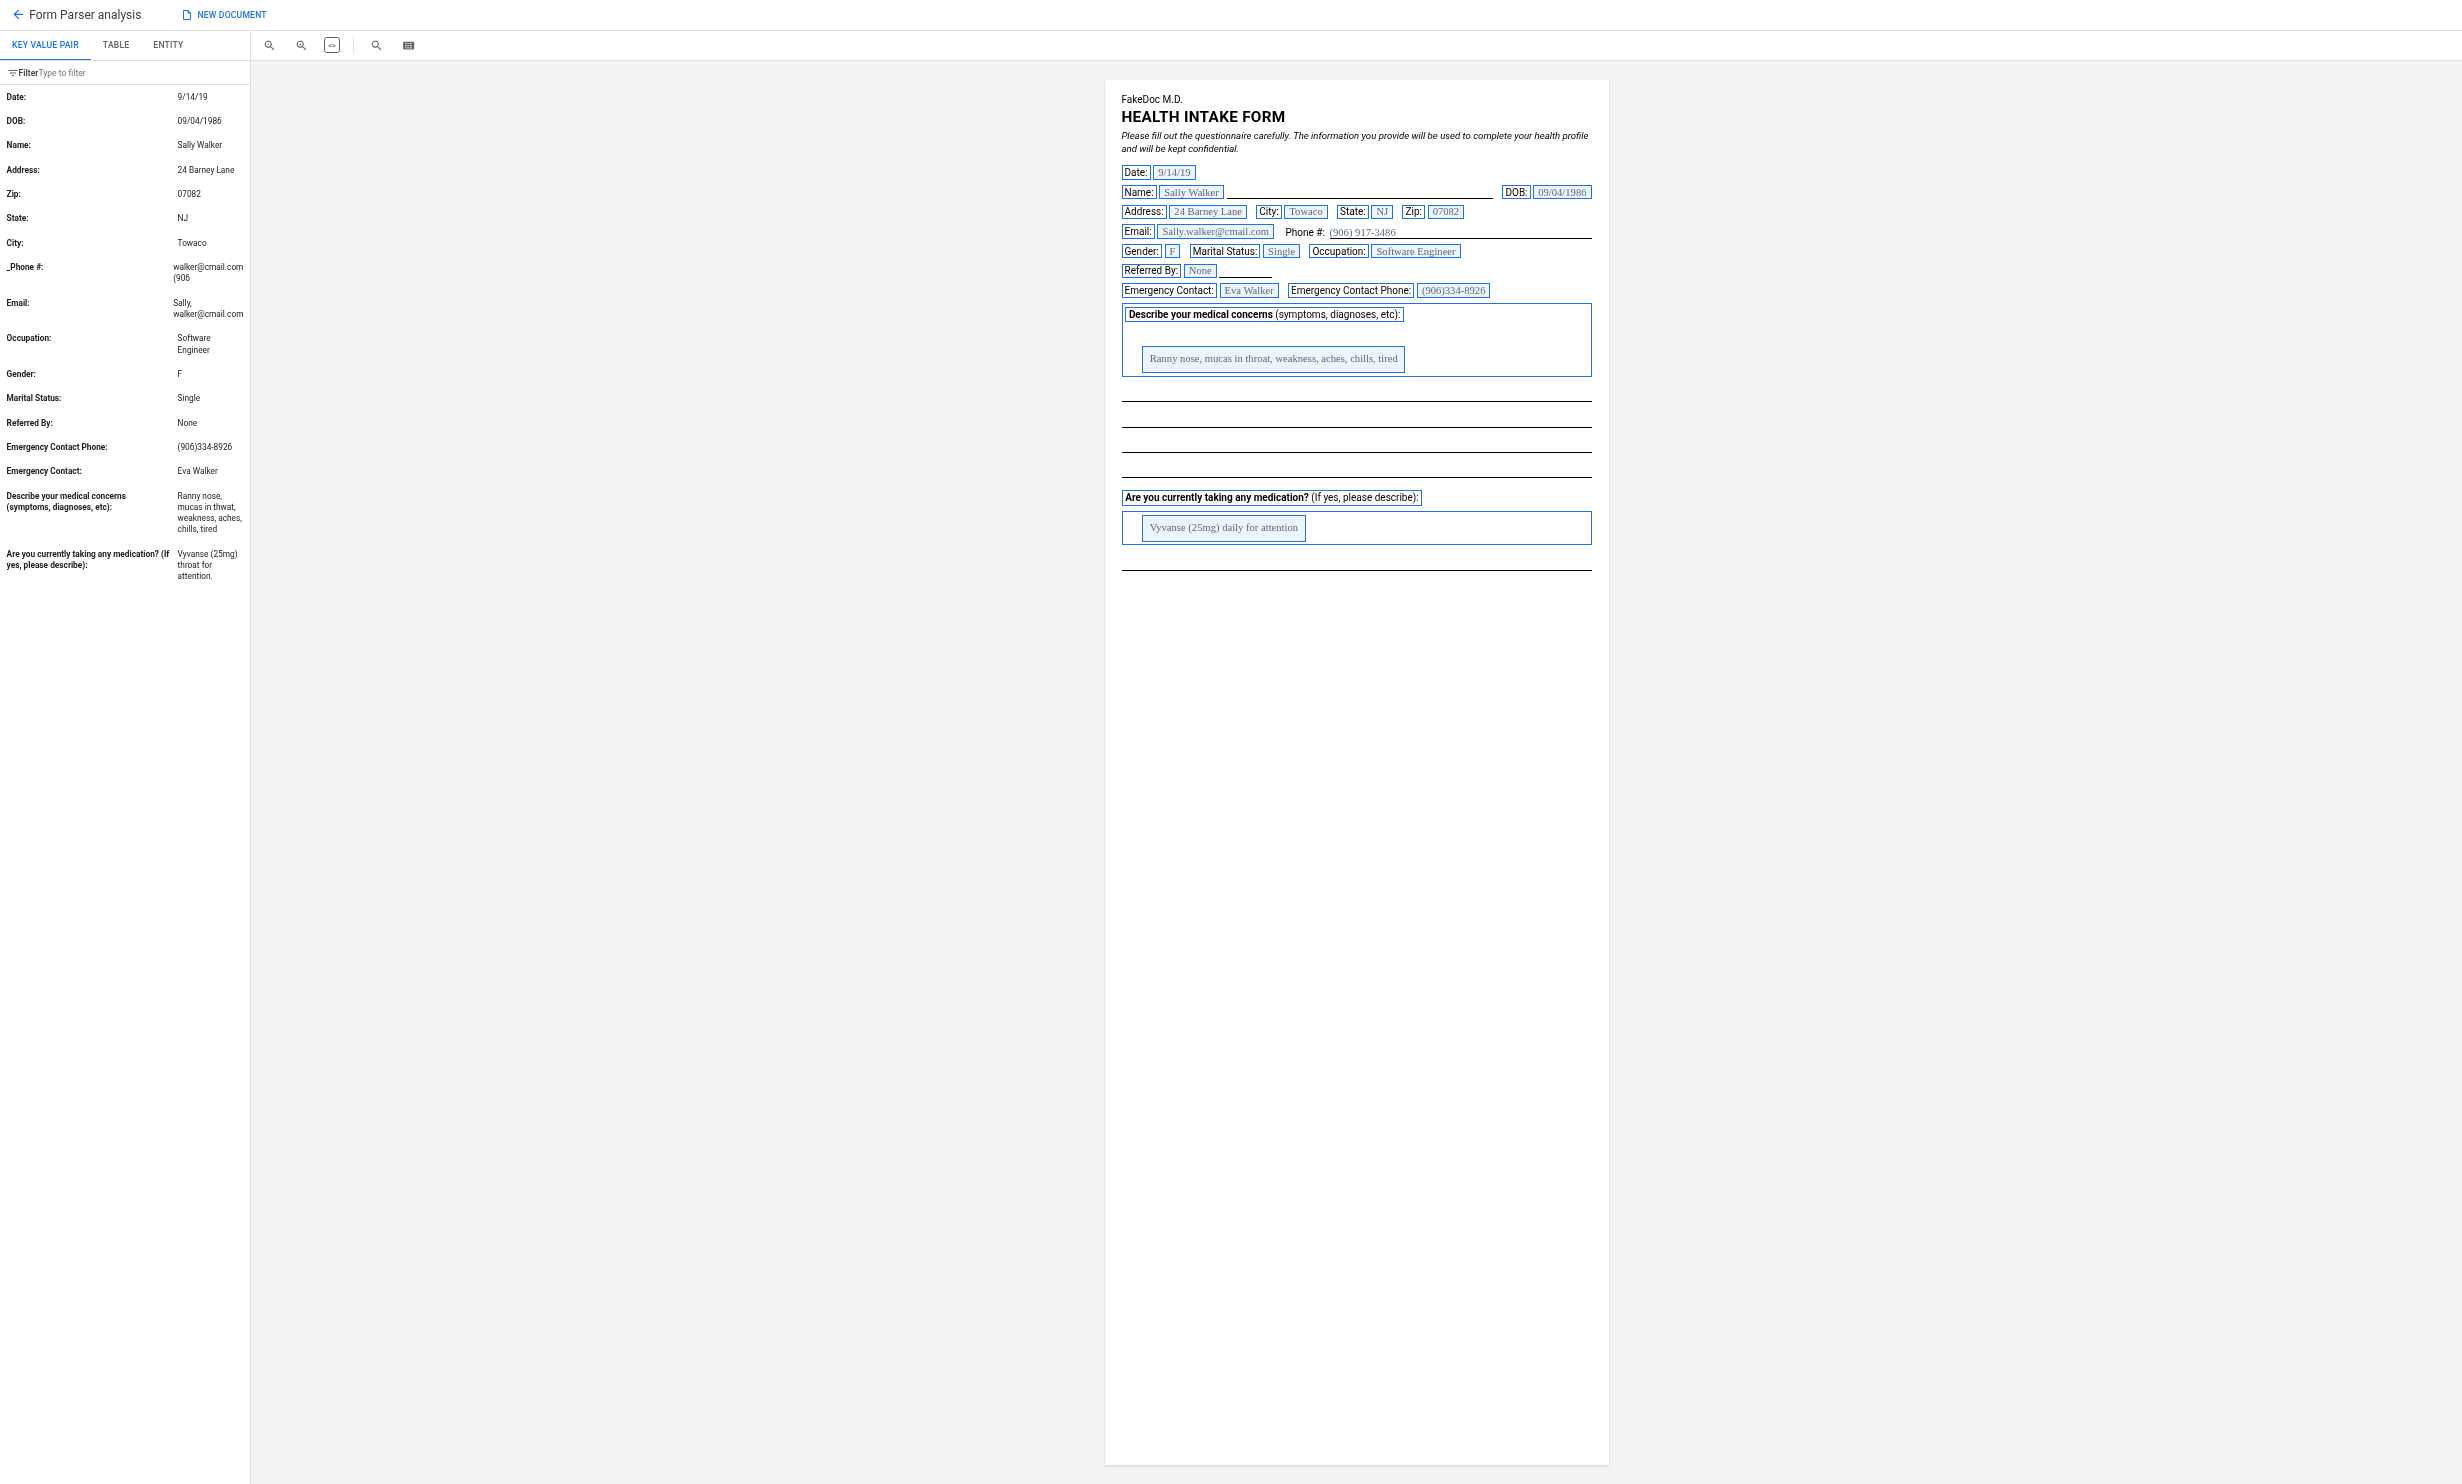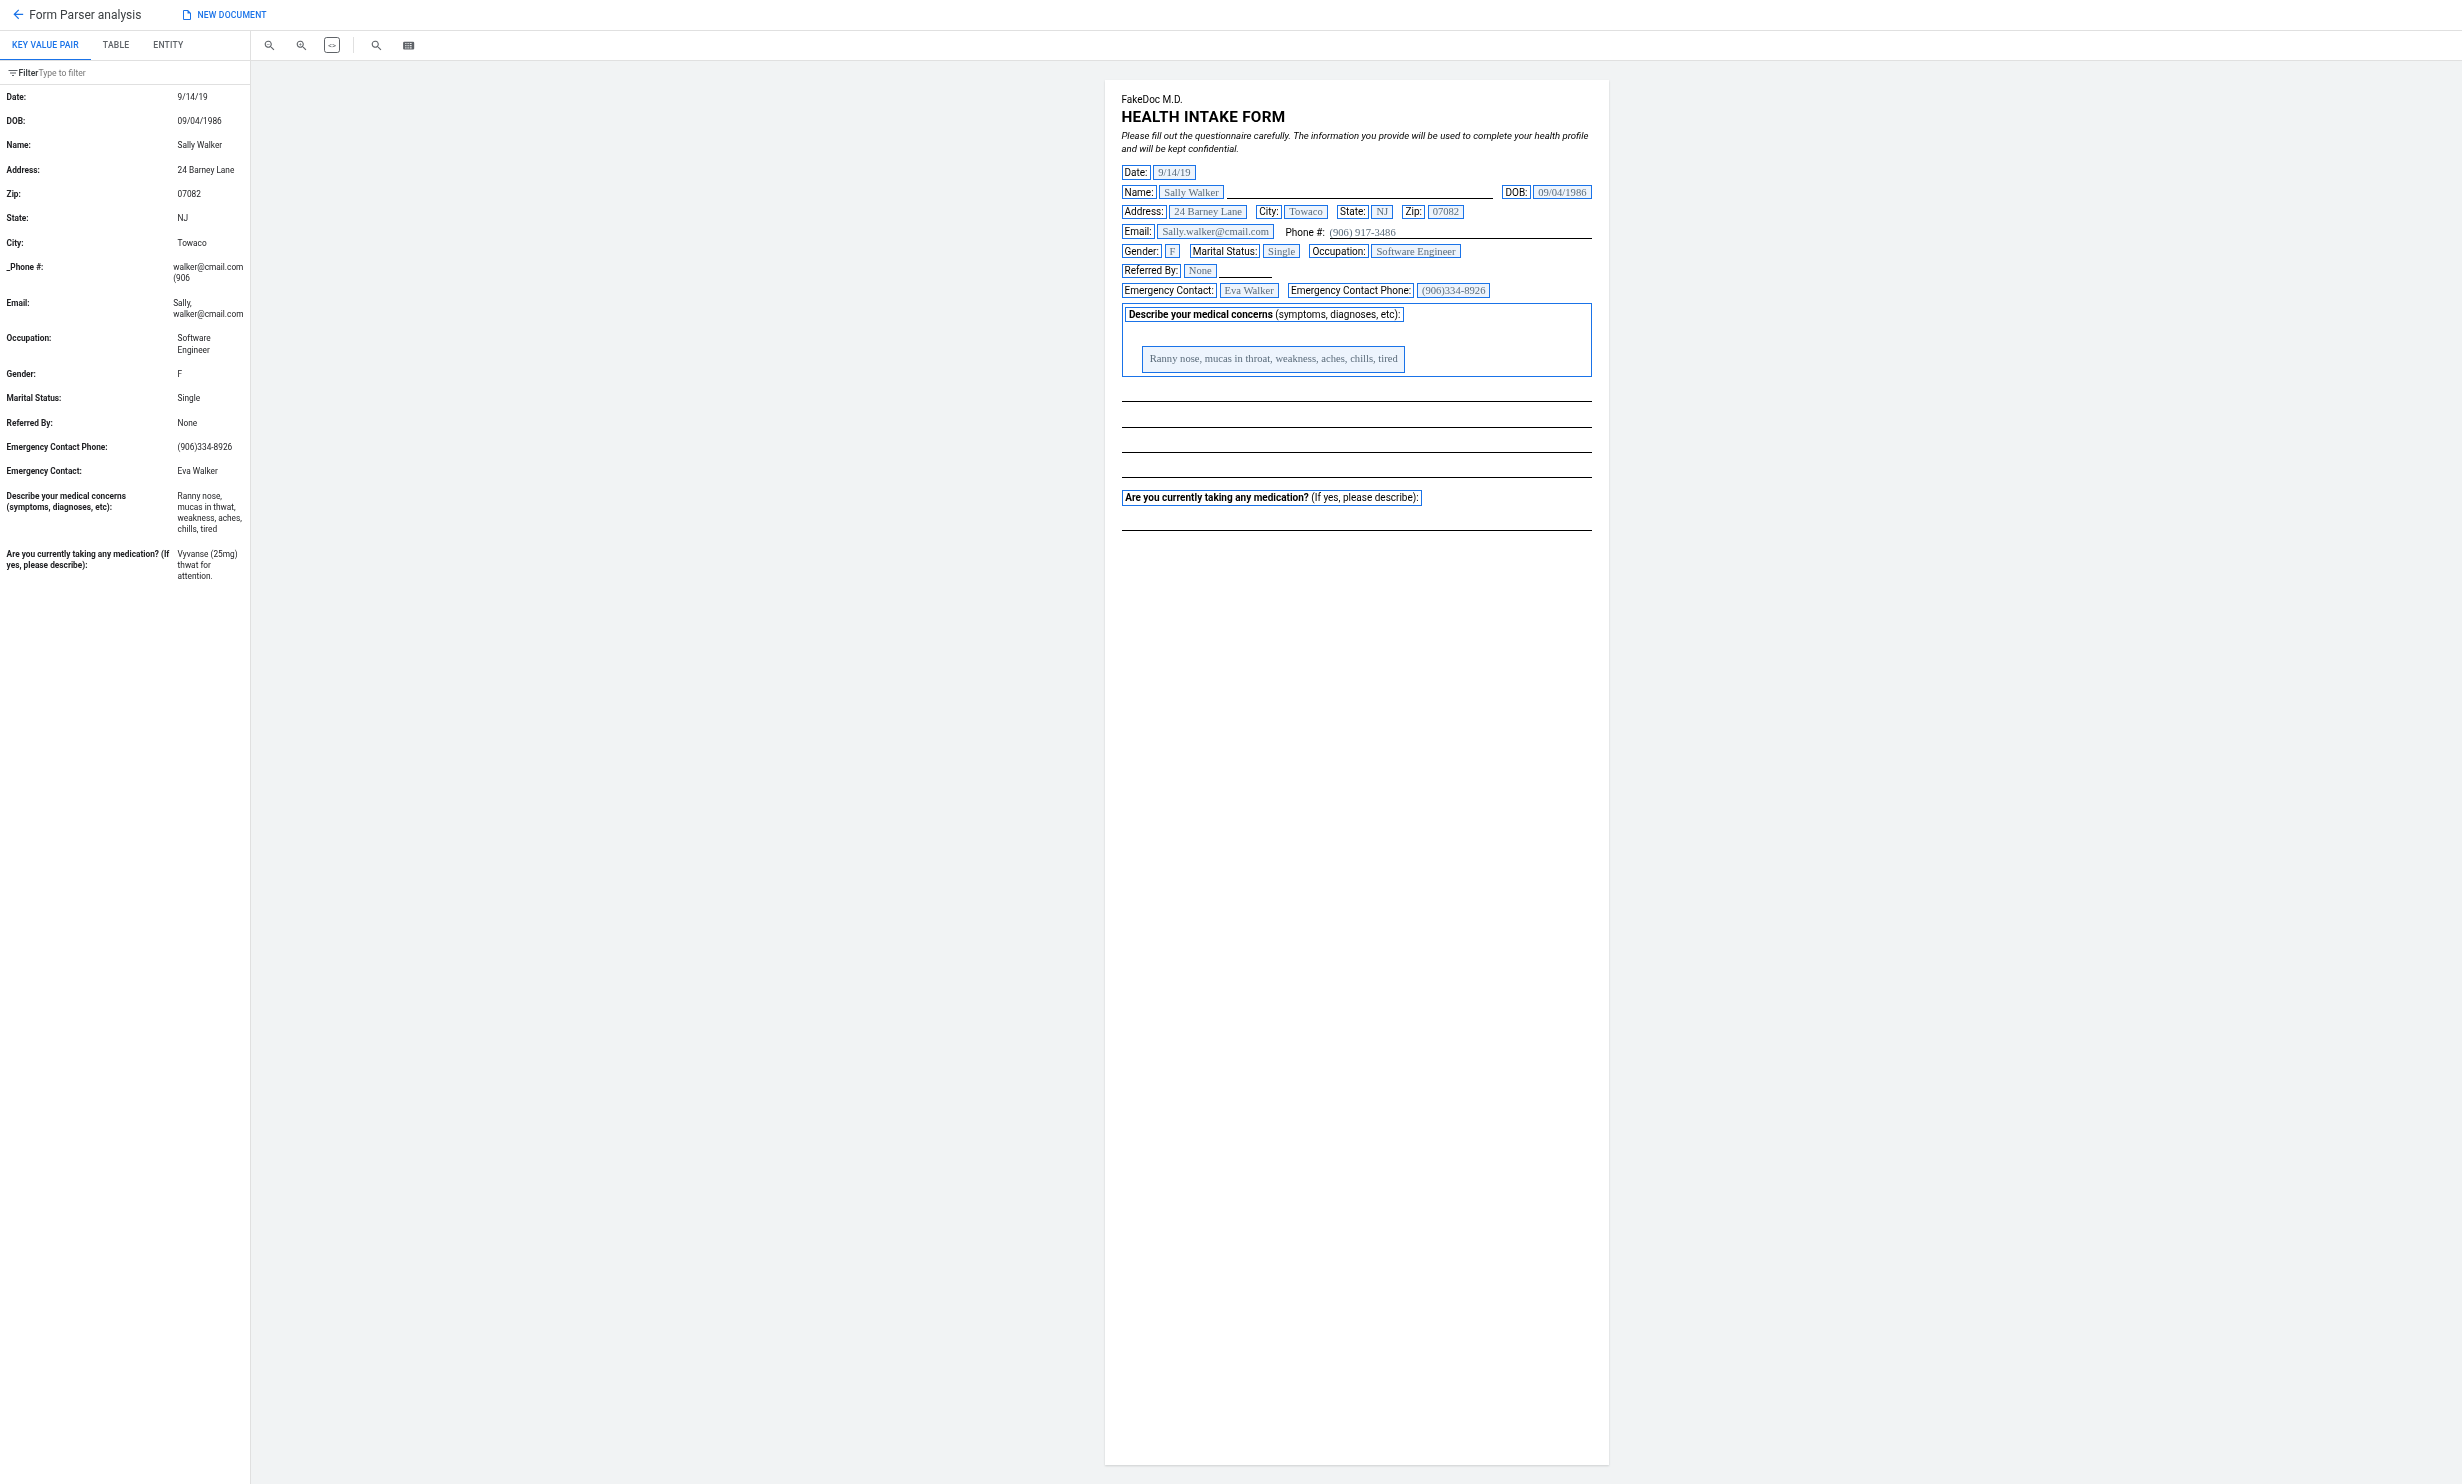--- a/index.html
+++ b/index.html
@@ -140,21 +140,21 @@
           <div class="kvrow">
             <div class="k">Emergency Contact:</div>
             <div class="v">Eva Walker</div>
           </div>
           <div class="kvrow">
             <div class="k">Describe your medical concerns (symptoms, diagnoses, etc):</div>
             <div class="v">Ranny nose, mucas in thwat, weakness, aches, chills, tired</div>
           </div>
           <div class="kvrow">
             <div class="k">Are you currently taking any medication? (If yes, please describe):</div>
-            <div class="v">Vyvanse (25mg) thwat for attention.</div>
+            <div class="v">Vyvanse (25mg) throat for attention.</div>
           </div>
         </div>
     </div>
 
     <div class="viewer">
       <div class="vtools">
         <div class="tool">
             <svg viewBox="0 0 24 24">
               <path fill="currentColor" d="M15.5 14h-.8l-.3-.3a6.5 6.5 0 1 0-.7.7l.3.3v.8l5 5 1.5-1.5-5-5zM9.5 14A4.5 4.5 0 1 1 14 9.5 4.5 4.5 0 0 1 9.5 14zM7 9h5v1H7z"></path>
             </svg>
@@ -266,20 +266,23 @@
           <div class="blank-box">
             <span class="section-lab" style="margin-top:0"><b>Describe your medical concerns</b><span> (symptoms, diagnoses, etc):</span></span>
             <div class="freeform">Ranny nose, mucas in throat, weakness, aches, chills, tired</div>
           </div>
           <div class="uline"></div>
           <div class="uline"></div>
           <div class="uline"></div>
           <div class="uline"></div>
 
           <span class="section-lab"><b>Are you currently taking any medication?</b><span> (If yes, please describe):</span></span>
+          <div class="blank-box">
+            <div class="freeform" style="margin-top:0">Vyvanse (25mg) daily for attention</div>
+          </div>
           <div class="uline"></div>
 
         </div>
       </div>
     </div>
   </div>
 </div>
 
 
 </body></html>

